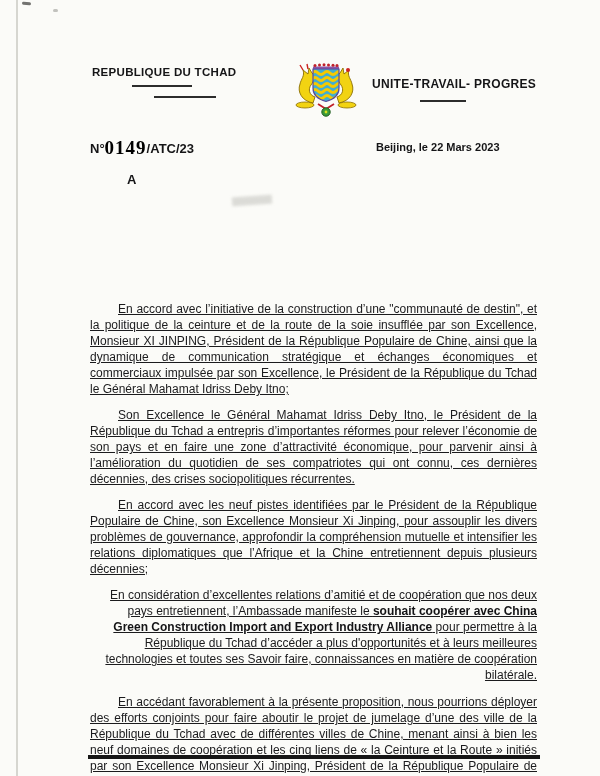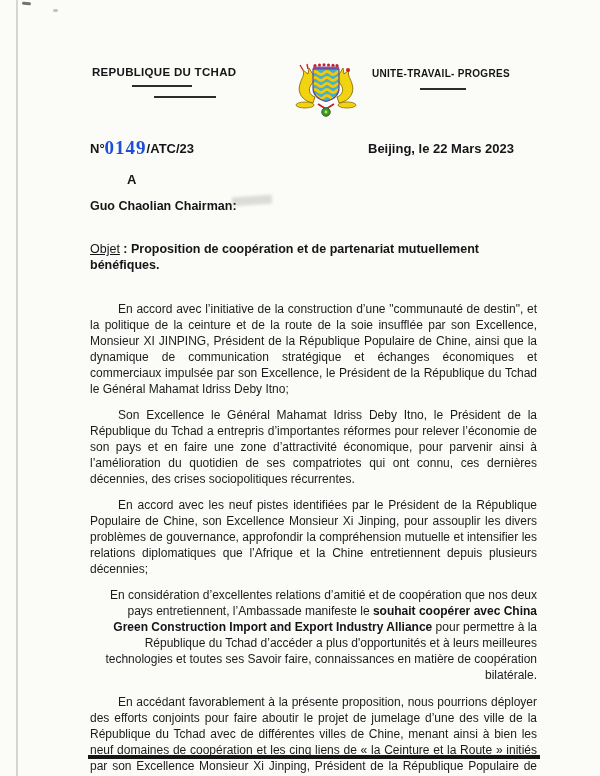--- a/index.html
+++ b/index.html
@@ -12,37 +12,37 @@
   .scan-edge { position:absolute; left:16px; top:0; width:2px; height:776px; background:#cfcfc9; opacity:.85; }
   .speck-a { position:absolute; left:22px; top:2px; width:9px; height:3px; background:#5a5a58; border-radius:2px; transform:rotate(6deg); opacity:.85; }
   .speck-b { position:absolute; left:53px; top:9px; width:5px; height:3px; background:#c2c2be; border-radius:2px; }
   .smudge { position:absolute; left:232px; top:196px; width:40px; height:9px; background:#cbcbc6; filter:blur(1.5px); transform:rotate(-4deg); opacity:.65; }
 
   
   .hdr-left  { position:absolute; left:92px;  top:66px; font-weight:bold; font-size:11.5px; letter-spacing:.3px; color:#151517; }
   .hdr-left .rule1 { width:60px; border-top:2px solid #2c2c2c; margin:7px 0 9px 40px; }
   .hdr-left .rule2 { width:62px; border-top:2px solid #2c2c2c; margin:8px 0 0 62px; }
   .emblem { position:absolute; left:288px; top:58px; width:76px; height:66px; }
-  .hdr-right { position:absolute; left:372px; top:68px; font-weight:bold; font-size:10px; letter-spacing:.3px; color:#151517; }
+  .hdr-right { position:absolute; left:372px; top:77px; font-weight:bold; font-size:12px; letter-spacing:.3px; color:#151517; }
   .hdr-right .rule { width:46px; border-top:2px solid #2c2c2c; margin:9px 0 0 48px; }
 
   .ref { position:absolute; left:90px; top:137px; font-weight:bold; font-size:13px; color:#151517; }
   .ref .num { font-family:"Liberation Serif", serif; font-size:19px; letter-spacing:1px; vertical-align:-1px; }
-  .place-date { position:absolute; left:368px; top:141px; font-weight:bold; font-size:13px; color:#151517; }
+  .place-date { position:absolute; left:376px; top:141px; font-weight:bold; font-size:11px; color:#151517; }
 
   .salutation { position:absolute; left:127px; top:172px; font-weight:bold; font-size:13px; color:#151517; }
   .recipient  { position:absolute; left:90px; top:199px; font-weight:bold; font-size:12.5px; line-height:15px; color:#151517; }
 
   .subject { position:absolute; left:90px; top:241px; width:442px; font-size:12.5px; line-height:16px; color:#151517; }
   .subject .lbl { text-decoration:underline; }
   .subject .txt { font-weight:bold; }
 
   
   .body-text { position:absolute; left:90px; top:301px; width:447px; font-size:12px; line-height:16px; color:#1b1b1d; }
-  .body-text p { margin:0 0 10px 0; text-align:justify; text-indent:28px; }
+  .body-text p { margin:0 0 10px 0; text-align:justify; text-indent:28px;text-decoration:underline; }
   .body-text p.flush { text-indent:0; text-align:right; margin-bottom:11px; }
   .body-text .b { font-weight:bold; color:#141416; }
 
   
   .footer-bar { position:absolute; left:88px; top:755px; width:452px; height:4px; background:#161616; }
   .footer-text { position:absolute; left:88px; top:762px; width:452px; text-align:center; white-space:nowrap;
                  font-family:"Liberation Serif", serif; font-weight:bold; font-size:9.5px; letter-spacing:-0.1px; color:#1c1c1c; }
 </style>
 </head>
 <body>
@@ -97,33 +97,29 @@
     <circle cx="38" cy="54" r="4.2" fill="#3a9a3a" stroke="#1f5c1f" stroke-width="1"></circle>
     <circle cx="38" cy="54" r="1.4" fill="#d9e21f"></circle>
   </svg>
 
   <div class="hdr-right">
     <div>UNITE-TRAVAIL- PROGRES</div>
     <div class="rule"></div>
   </div>
 
   <div class="ref">
-    <span>N°</span><span class="num" style="color:#1d4ed8">0149</span><span>/ATC/23</span>
+    <span>N°</span><span class="num" style="color:#000000">0149</span><span>/ATC/23</span>
   </div>
 
   <div class="place-date">Beijing, le 22 Mars 2023</div>
 
   <div class="salutation">A</div>
   <div class="recipient">
-    <div>Guo Chaolian Chairman:</div>
   </div>
 
-  <div class="subject">
-    <span class="lbl">Objet</span><span class="txt"> : </span><span class="txt">Proposition de coopération et de partenariat mutuellement bénéfiques.</span>
-  </div>
 
   <div class="body-text">
     <p>En accord avec l’initiative de la construction d’une "communauté de destin", et la politique de la ceinture et de la route de la soie insufflée par son Excellence, Monsieur XI JINPING, Président de la République Populaire de Chine, ainsi que la dynamique de communication stratégique et échanges économiques et commerciaux impulsée par son Excellence, le Président de la République du Tchad le Général Mahamat Idriss Deby Itno;</p>
     <p>Son Excellence le Général Mahamat Idriss Deby Itno, le Président de la République du Tchad a entrepris d’importantes réformes pour relever l’économie de son pays et en faire une zone d’attractivité économique, pour parvenir ainsi à l’amélioration du quotidien de ses compatriotes qui ont connu, ces dernières décennies, des crises sociopolitiques récurrentes.</p>
     <p>En accord avec les neuf pistes identifiées par le Président de la République Populaire de Chine, son Excellence Monsieur Xi Jinping, pour assouplir les divers problèmes de gouvernance, approfondir la compréhension mutuelle et intensifier les relations diplomatiques que l’Afrique et la Chine entretiennent depuis plusieurs décennies;</p>
     <p class="flush"><span>En considération d’excellentes relations d’amitié et de coopération que nos deux pays entretiennent, l’Ambassade manifeste le </span><span class="b">souhait coopérer avec  China Green Construction Import and Export Industry Alliance</span><span> pour permettre à la République du Tchad d’accéder a plus d'opportunités et à leurs meilleures technologies et toutes ses Savoir faire, connaissances en matière de coopération bilatérale.</span></p>
     <p>En accédant favorablement à la présente proposition, nous pourrions déployer des efforts conjoints pour faire aboutir le projet de jumelage d’une des ville de la République du Tchad avec de différentes villes de Chine, menant ainsi à bien les neuf domaines de coopération et les cinq liens de « la Ceinture et la Route » initiés par son Excellence Monsieur Xi Jinping, Président de la République Populaire de Chine, à</p>
   </div>
 
   <div class="footer-bar"></div>

